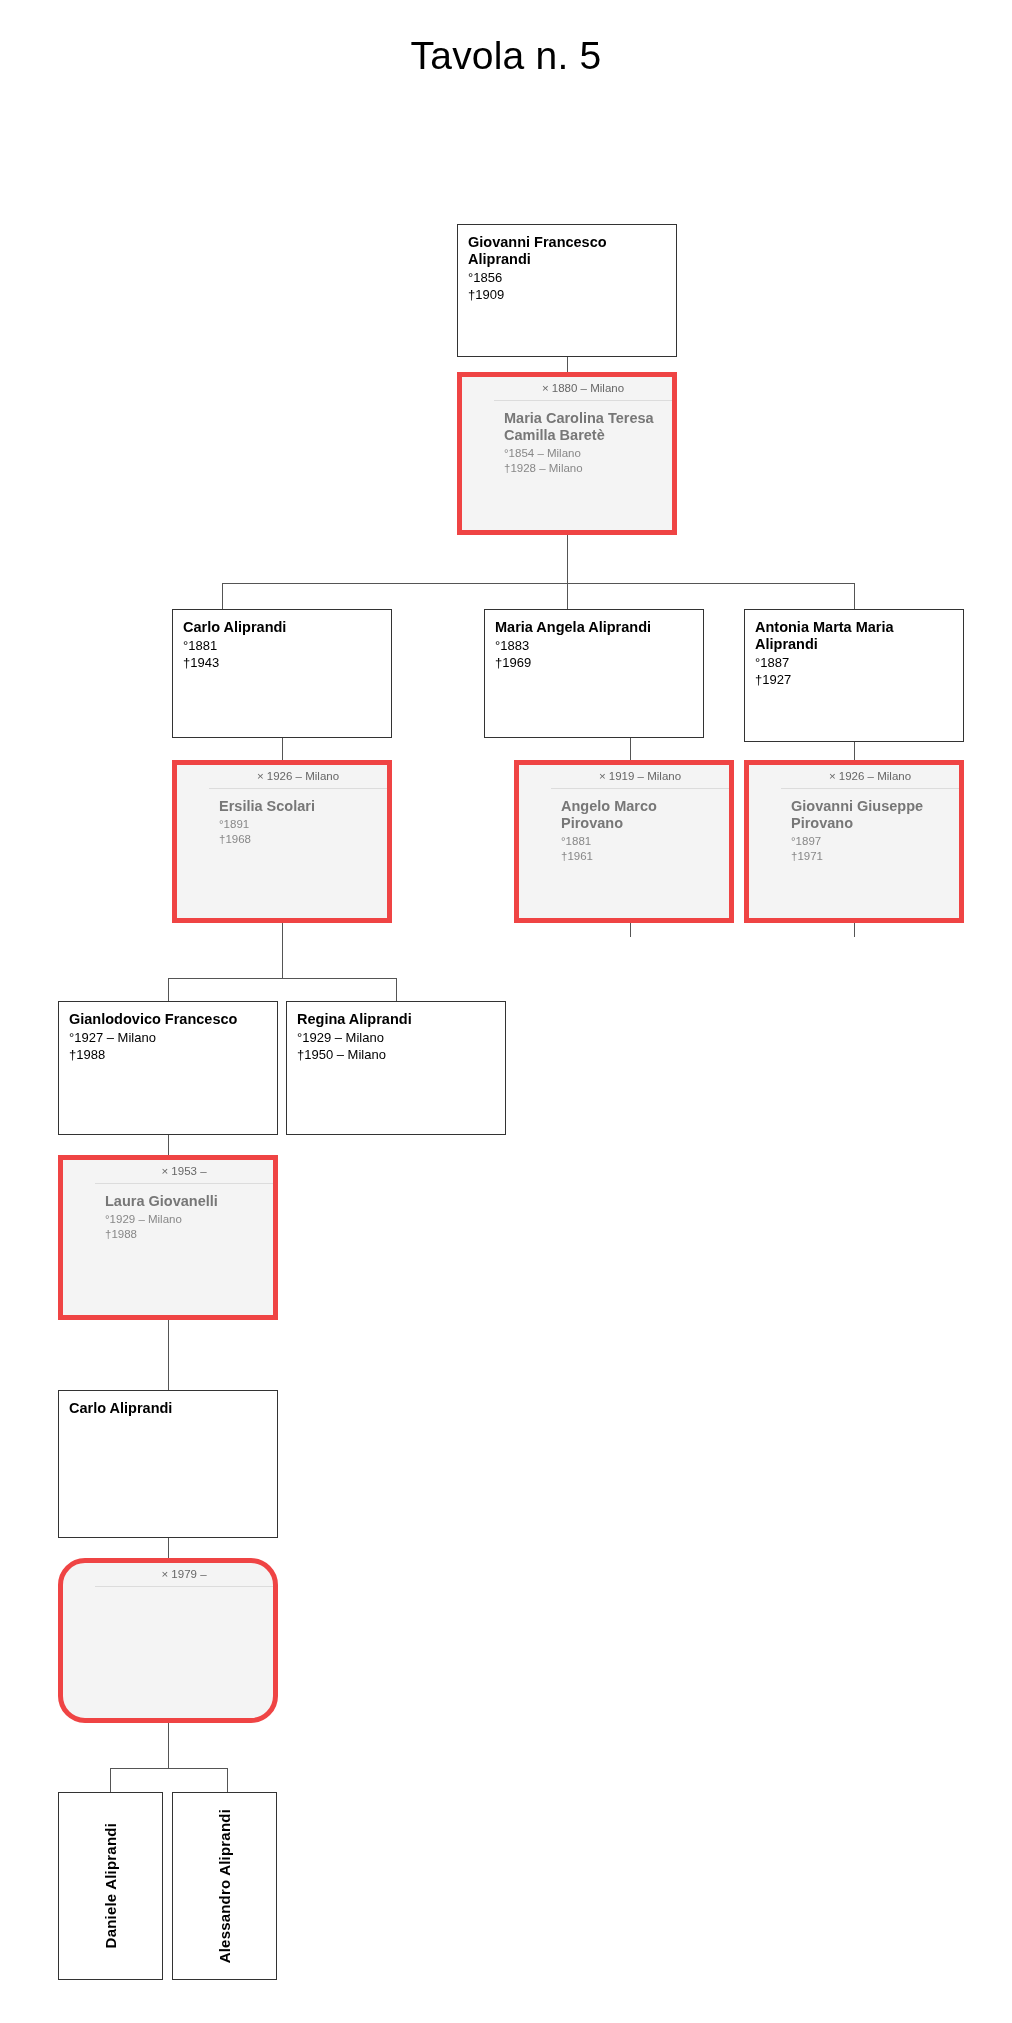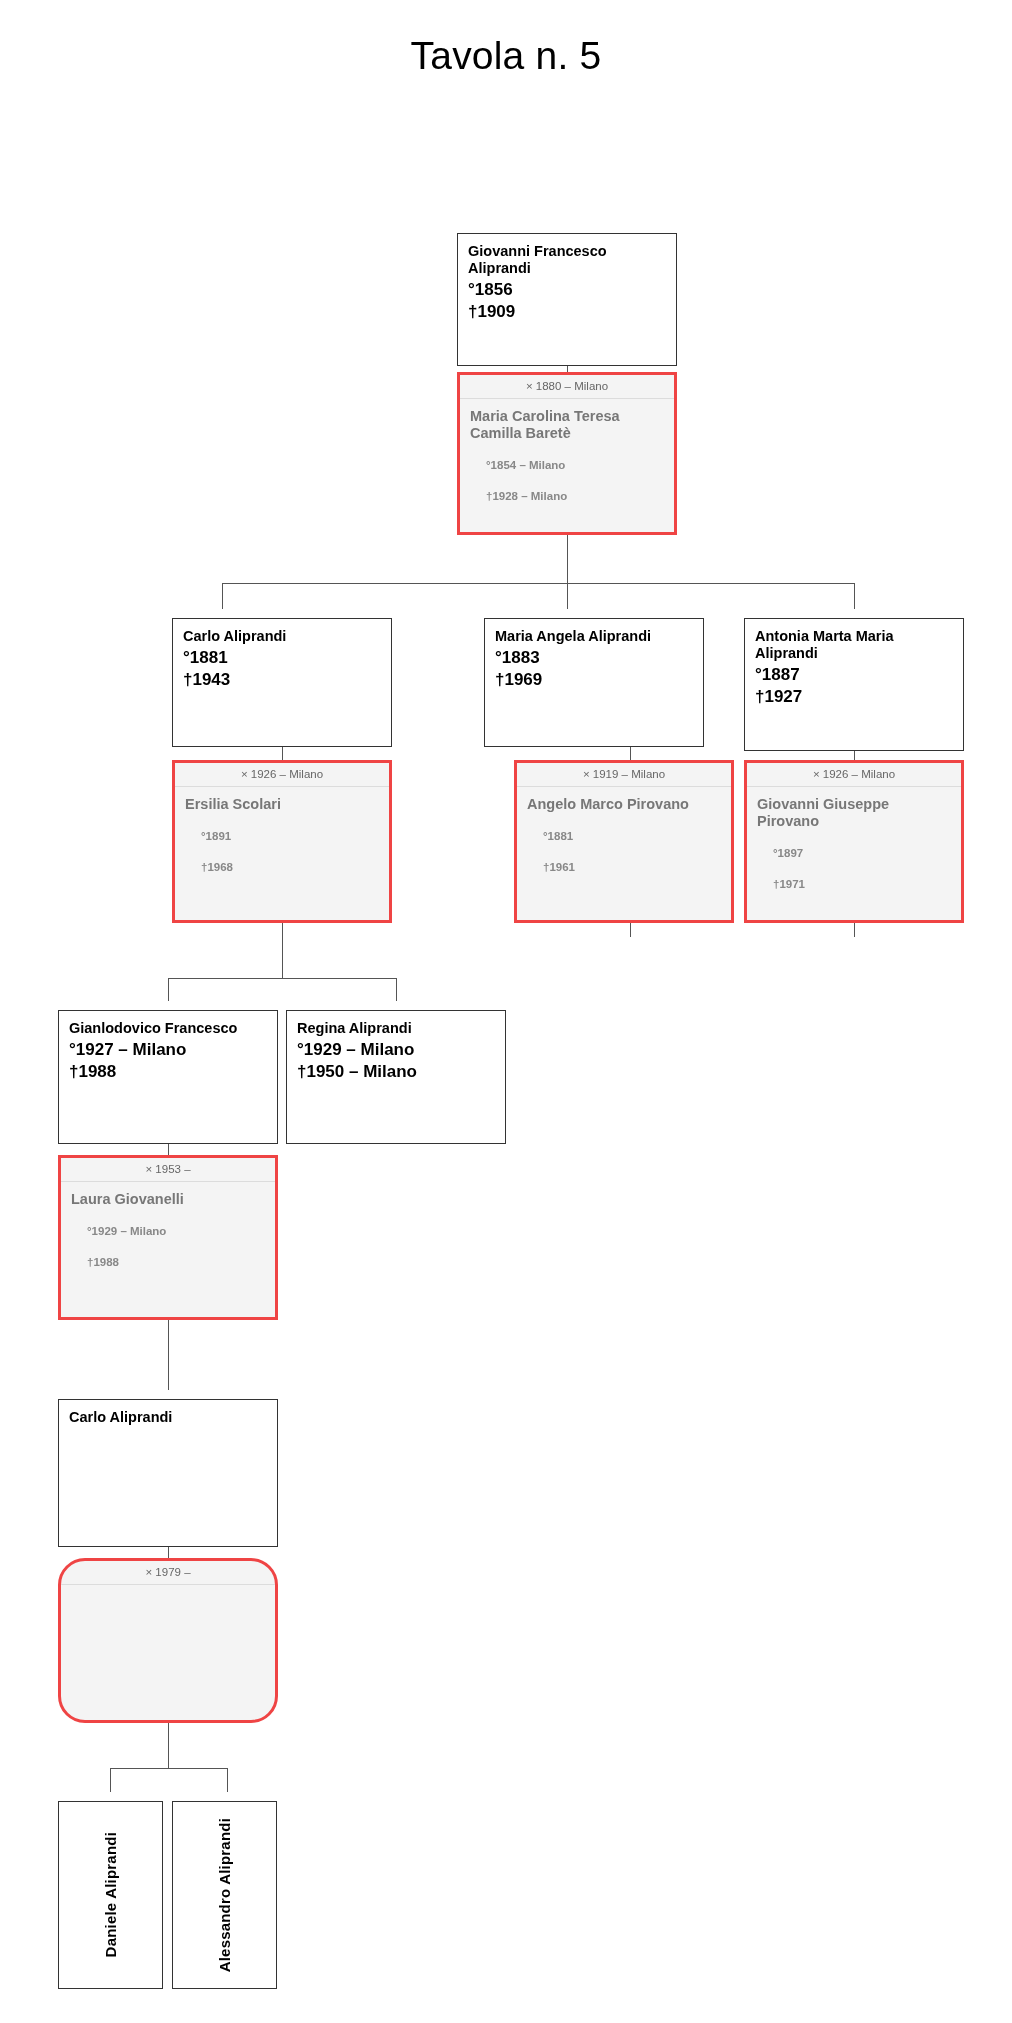--- a/index.html
+++ b/index.html
@@ -33,33 +33,32 @@
   .ln.h{ height:1px; }
 
   
   .person{
     position:absolute;
     box-sizing:border-box;
     border:1px solid #333333;
     background:#ffffff;
     padding:9px 10px 6px 10px;
     overflow:hidden;
-    margin-top:9px;
   }
   .person .pname{
     font-size:14.5px;
     font-weight:bold;
     color:#000000;
     line-height:1.18;
     margin:0 0 2px 0;
     white-space:pre-line;
   }
   .person .pdate{
-    font-size:17px;
-    font-weight:bold;
+    font-size:13px;
+    font-weight:normal;
     color:#000000;
     line-height:1.28;
     margin:0;
     white-space:nowrap;
   }
 
   
   .person.vertical{ padding:0; }
   .person.vertical .vwrap{
     width:100%; height:100%;
@@ -72,23 +71,24 @@
     transform:rotate(180deg);
     font-size:15px;
     margin:0;
     letter-spacing:0.2px;
   }
 
   
   .spouse{
     position:absolute;
     box-sizing:border-box;
-    border:3px solid #ef4444;
+    border:5px solid #ef4444;
     background:#f4f4f4;
     overflow:hidden;
+    padding-left:32px;
   }
   .spouse .marr{
     box-sizing:border-box;
     height:24px;
     line-height:23px;
     border-bottom:1px solid #dcdcdc;
     text-align:center;
     font-size:11.5px;
     color:#666666;
     white-space:nowrap;
@@ -99,24 +99,24 @@
   .spouse .pname{
     font-size:14.5px;
     font-weight:bold;
     color:#777777;
     line-height:1.18;
     margin:0 0 2px 0;
     white-space:pre-line;
   }
   .spouse .pdate{
     font-size:11.5px;
-    font-weight:bold;
+    font-weight:normal;
     color:#888888;
     line-height:1.28;
-    margin:16px;
+    margin:0;
     white-space:nowrap;
   }
 </style>
 </head>
 <body>
 
 <div id="page">
 
   <div id="chart-title">Tavola n. 5</div>
 

